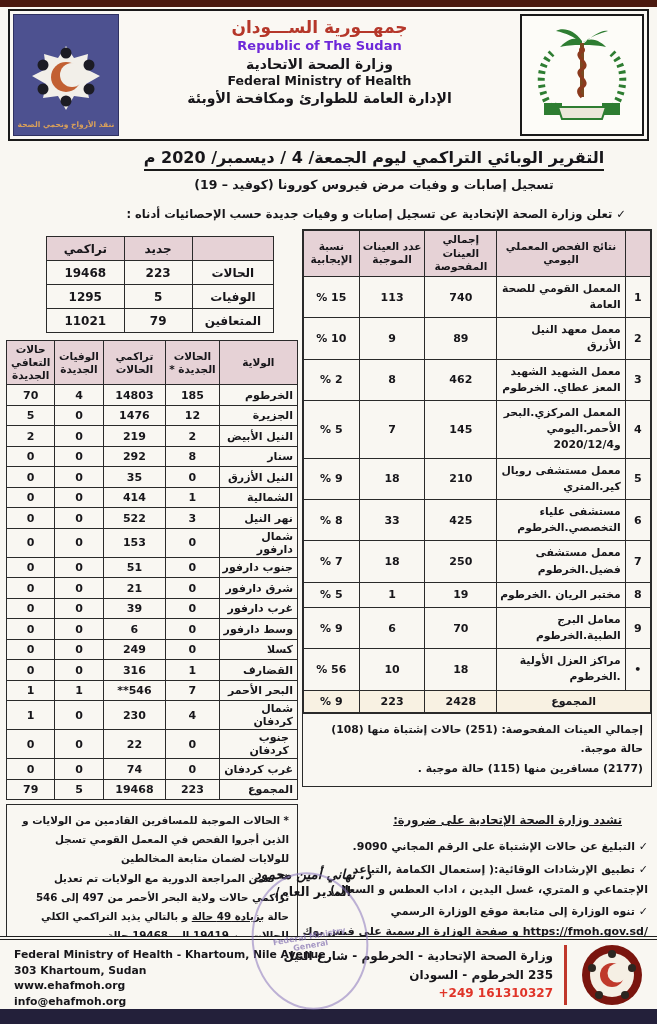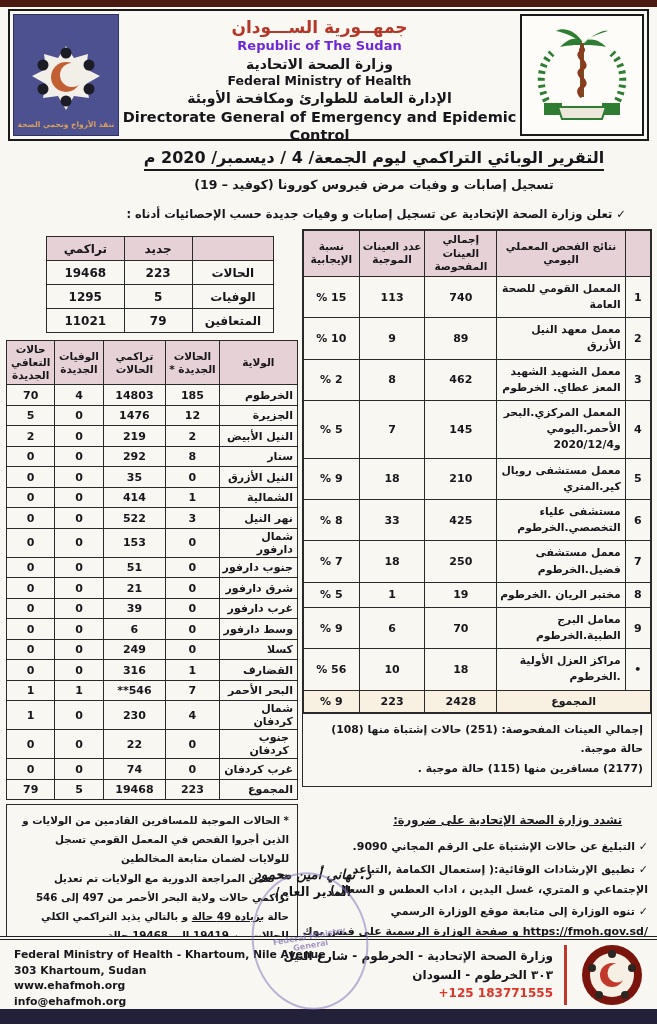--- a/index.html
+++ b/index.html
@@ -103,21 +103,20 @@
       </svg>
       <div class="logo-left-caption">ننقذ الأرواح ونحمي الصحة</div>
     </div>
 
     <div class="header-center">
       <div class="h-ar-red">جمهــورية الســـودان</div>
       <div class="h-en-red">Republic of The Sudan</div>
       <div class="h-ar">وزارة الصحة الاتحادية</div>
       <div class="h-en">Federal Ministry of Health</div>
       <div class="h-ar2">الإدارة العامة للطوارئ ومكافحة الأوبئة</div>
-      <div class="h-en2">Directorate General of Emergency and Epidemic Control</div>
     </div>
 
     <div class="logo-right">
       <svg width="104" height="112" viewBox="0 0 104 112">
         <path d="M20 88 C8 70 8 48 22 34" fill="none" stroke="#2e7d32" stroke-width="7" stroke-dasharray="3 4"></path>
         <path d="M84 88 C96 70 96 48 82 34" fill="none" stroke="#2e7d32" stroke-width="7" stroke-dasharray="3 4"></path>
         <path d="M24 86 C38 96 66 96 80 86" fill="none" stroke="#2e7d32" stroke-width="6" stroke-dasharray="3 3"></path>
         <path d="M52 22 C44 10 32 8 26 12 C36 14 44 18 52 24 C44 14 34 24 30 28 C40 26 46 26 52 26 C60 18 72 10 78 12 C70 14 60 18 52 24 C62 16 72 24 76 28 C66 26 58 26 52 26 Z" fill="#2e7d32"></path>
         <rect x="50" y="24" width="4" height="54" fill="#7a4a21"></rect>
         <path d="M52 32 C42 38 62 44 52 50 C42 56 62 62 52 68 C46 72 50 76 52 78" fill="none" stroke="#8b3a1e" stroke-width="3.5"></path>
@@ -470,22 +469,22 @@
 
   <div class="footer">
     <div class="f-en">
       <div>Federal Ministry of Health - Khartoum, Nile Avenue</div>
       <div>303 Khartoum, Sudan</div>
       <div>www.ehafmoh.org</div>
       <div>info@ehafmoh.org</div>
     </div>
     <div class="f-ar">
       <div>وزارة الصحة الإتحادية - الخرطوم - شارع النيل</div>
-      <div>٣٠٣ الخرطوم - السودان</div>
-      <div class="f-phone">+125 183771555</div>
+      <div>235 الخرطوم - السودان</div>
+      <div class="f-phone">+249 161310327</div>
     </div>
     <div class="f-sep"></div>
     <div class="f-logo">
       <svg width="62" height="62" viewBox="0 0 62 62">
         <circle cx="31" cy="31" r="30" fill="#7a150e"></circle>
         <circle cx="31" cy="31" r="22" fill="#f5efe4"></circle>
         <circle cx="31" cy="10" r="4" fill="#2c2620"></circle>
         <circle cx="51" cy="24" r="4" fill="#2c2620"></circle>
         <circle cx="44" cy="51" r="4" fill="#2c2620"></circle>
         <circle cx="18" cy="51" r="4" fill="#2c2620"></circle>

